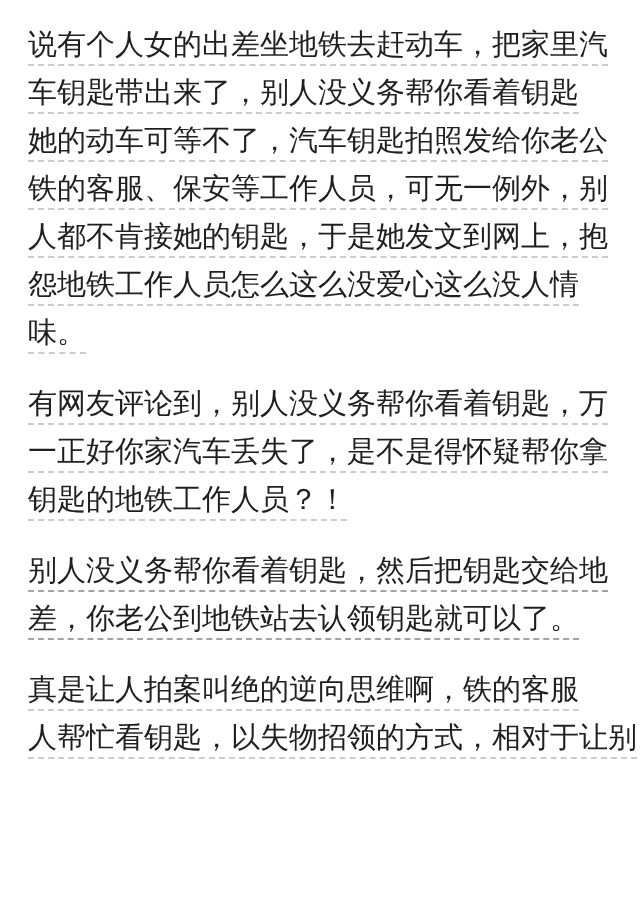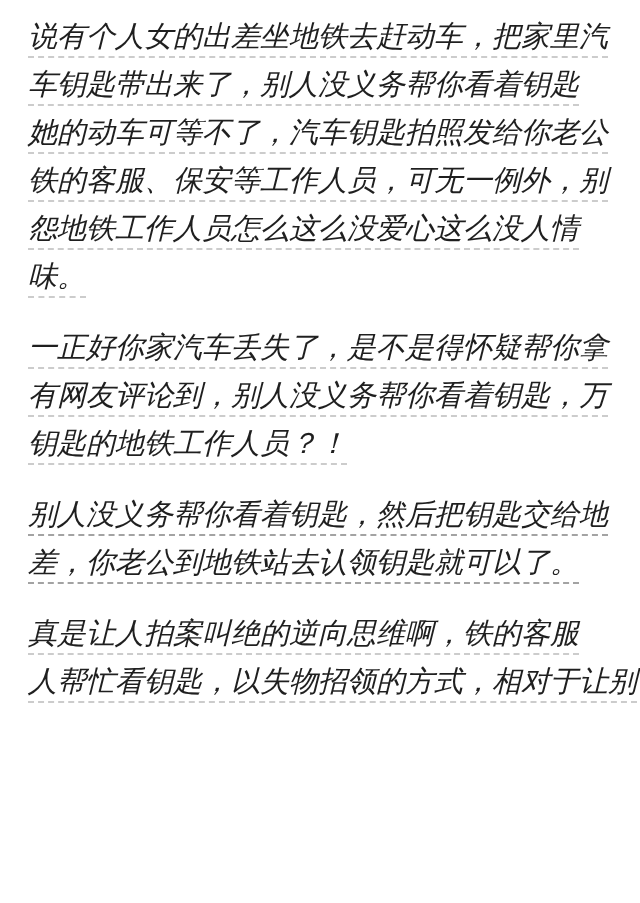--- a/index.html
+++ b/index.html
@@ -10,22 +10,21 @@
   body {
     width: 640px;
     height: 903px;
     overflow: hidden;
     font-family: "Liberation Sans", sans-serif;
   }
   .article {
     padding: 12px 28px 0 28px;
   }
   .para {
-    margin: 0 0 23px 0;
-    font-style: italic;
+    margin: 8px 0 23px 0;
   }
   .line {
     font-size: 29px;
     line-height: 48px;
     height: 48px;
     color: #1f1f1f;
     white-space: nowrap;
     letter-spacing: 0;
     text-decoration-line: underline;
     text-decoration-style: dashed;
@@ -53,27 +52,28 @@
 </head>
 <body>
 
 <div class="article">
 
   <div class="para">
     <div class="line">说有个人女的出差坐地铁去赶动车，把家里汽</div>
     <div class="line">车钥匙带出来了，别人没义务帮你看着钥匙</div>
     <div class="line">她的动车可等不了，汽车钥匙拍照发给你老公</div>
     <div class="line">铁的客服、保安等工作人员，可无一例外，别</div>
+    <div class="line">人都不肯接她的钥匙，于是她发文到网上，抱</div>
     <div class="line">怨地铁工作人员怎么这么没爱心这么没人情</div>
     <div class="line">味。</div>
   </div>
 
   <div class="para">
+    <div class="line">有网友评论到，别人没义务帮你看着钥匙，万</div>
     <div class="line">一正好你家汽车丢失了，是不是得怀疑帮你拿</div>
-    <div class="line">有网友评论到，别人没义务帮你看着钥匙，万</div>
     <div class="line">钥匙的地铁工作人员？！</div>
   </div>
 
   <div class="para">
     <div class="line quote">别人没义务帮你看着钥匙，然后把钥匙交给地</div>
     <div class="line quote">差，你老公到地铁站去认领钥匙就可以了。</div>
   </div>
 
   <div class="para">
     <div class="line">真是让人拍案叫绝的逆向思维啊，铁的客服</div>

